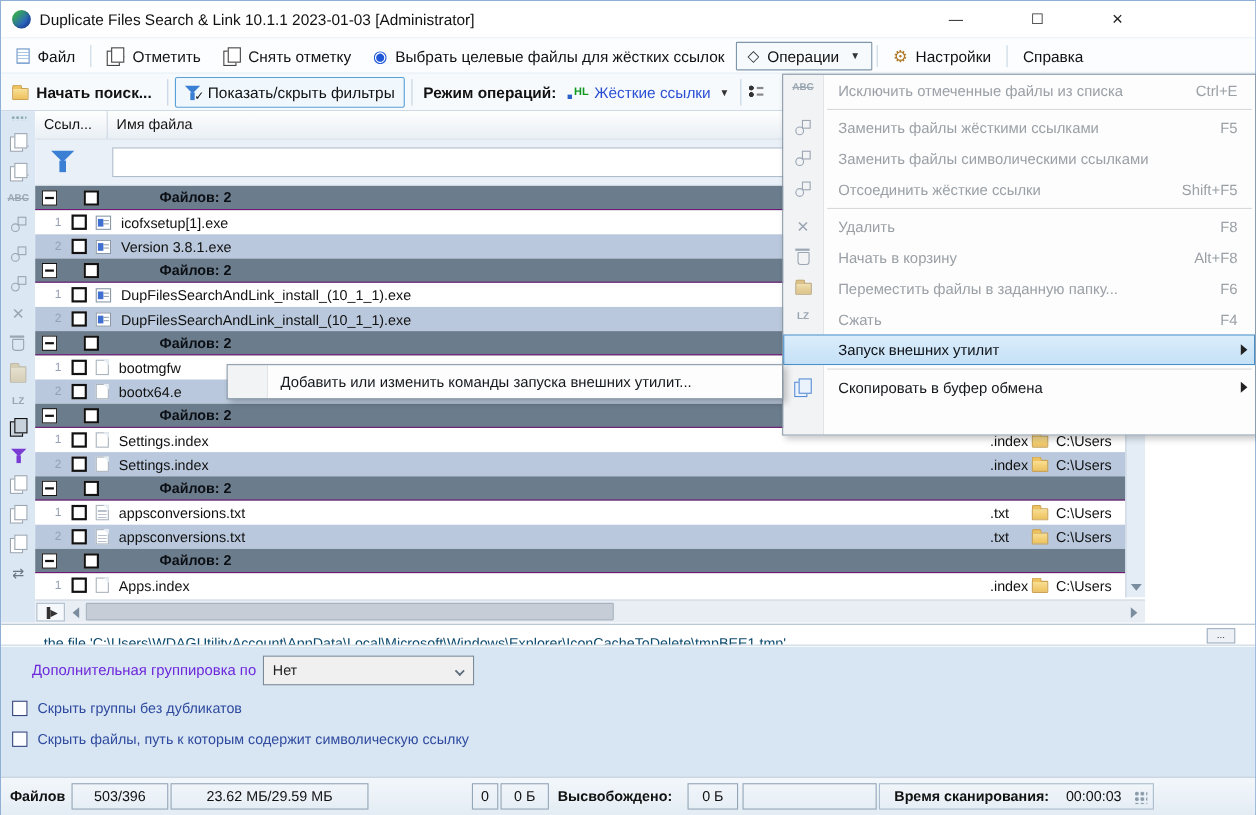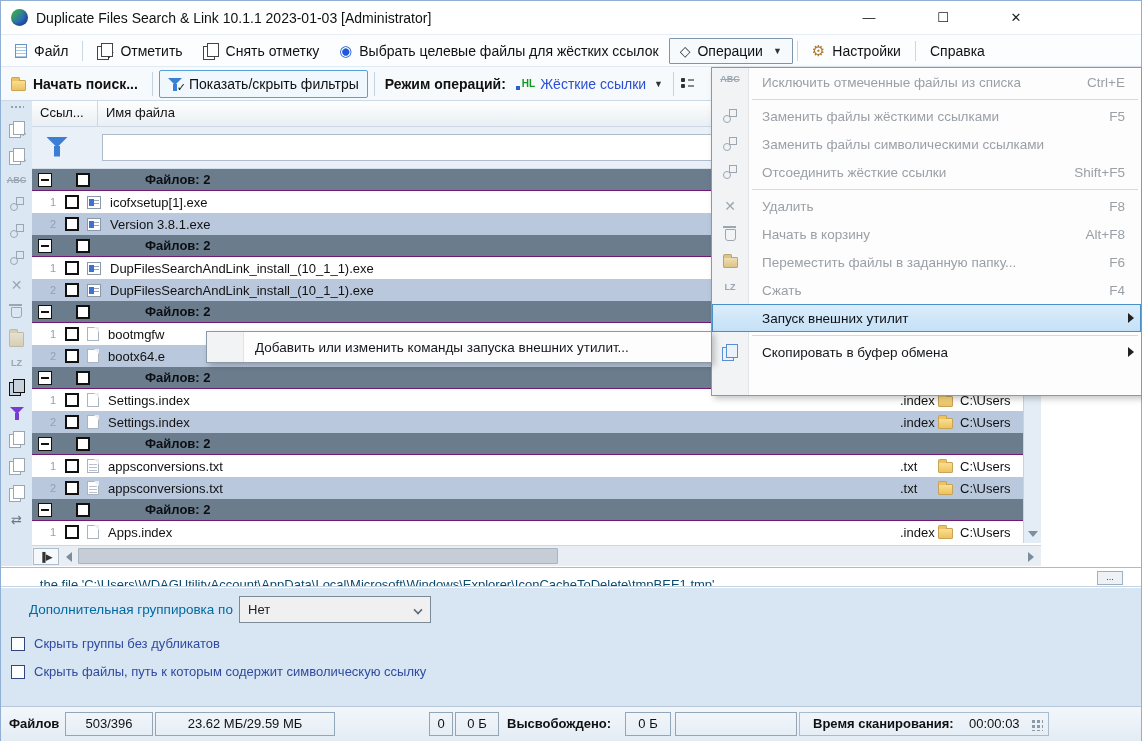--- a/index.html
+++ b/index.html
@@ -135,21 +135,21 @@
 
   
   #hint { position:absolute; left:0; top:566px; width:100%; height:20px; background:#fff;
     border-top:1px solid #a9bccd; border-bottom:1px solid #c5d4e2; overflow:hidden; }
   #hint .htext { position:absolute; left:4px; top:9px; width:1080px; color:#0c4a6e; white-space:nowrap; overflow:hidden;margin-left:24px; }
   #hint-more { position:absolute; left:1096px; top:3px; width:26px; height:14px; background:#eef2f6;
     border:1px solid #9fb0c0; font-size:9px; text-align:center; line-height:11px; color:#333; }
 
   
   #bottom { position:absolute; left:0; top:587px; width:100%; height:118px; background:#d8e6f4; }
-  .bp-label { position:absolute; left:28px; top:14px; color:#0369a1; font-size:13.5px; }
+  .bp-label { position:absolute; left:28px; top:14px; color:#6d28d9; font-size:13.5px; }
   #combo { position:absolute; left:238px; top:8px; width:192px; height:27px; background:#f0f0f0;
     border:1px solid #7a8a99; display:flex; align-items:center; padding:0 8px; color:#222; }
   #combo .cchev { position:absolute; right:8px; top:9px; width:8px; height:8px;
     border-right:2px solid #5a6a7a; border-bottom:2px solid #5a6a7a; transform:rotate(45deg) scale(.8); }
   .bp-check { position:absolute; display:flex; align-items:center; gap:9px; color:#2f4a9e; }
   .bp-check .bcb { width:14px; height:14px; background:#fbfdff; border:1px solid #33437e; }
   #bp-check1 { left:10px; top:48px; } #bp-check2 { left:10px; top:76px; }
 
   
   #status { position:absolute; left:0; top:705px; width:100%; height:35px;

